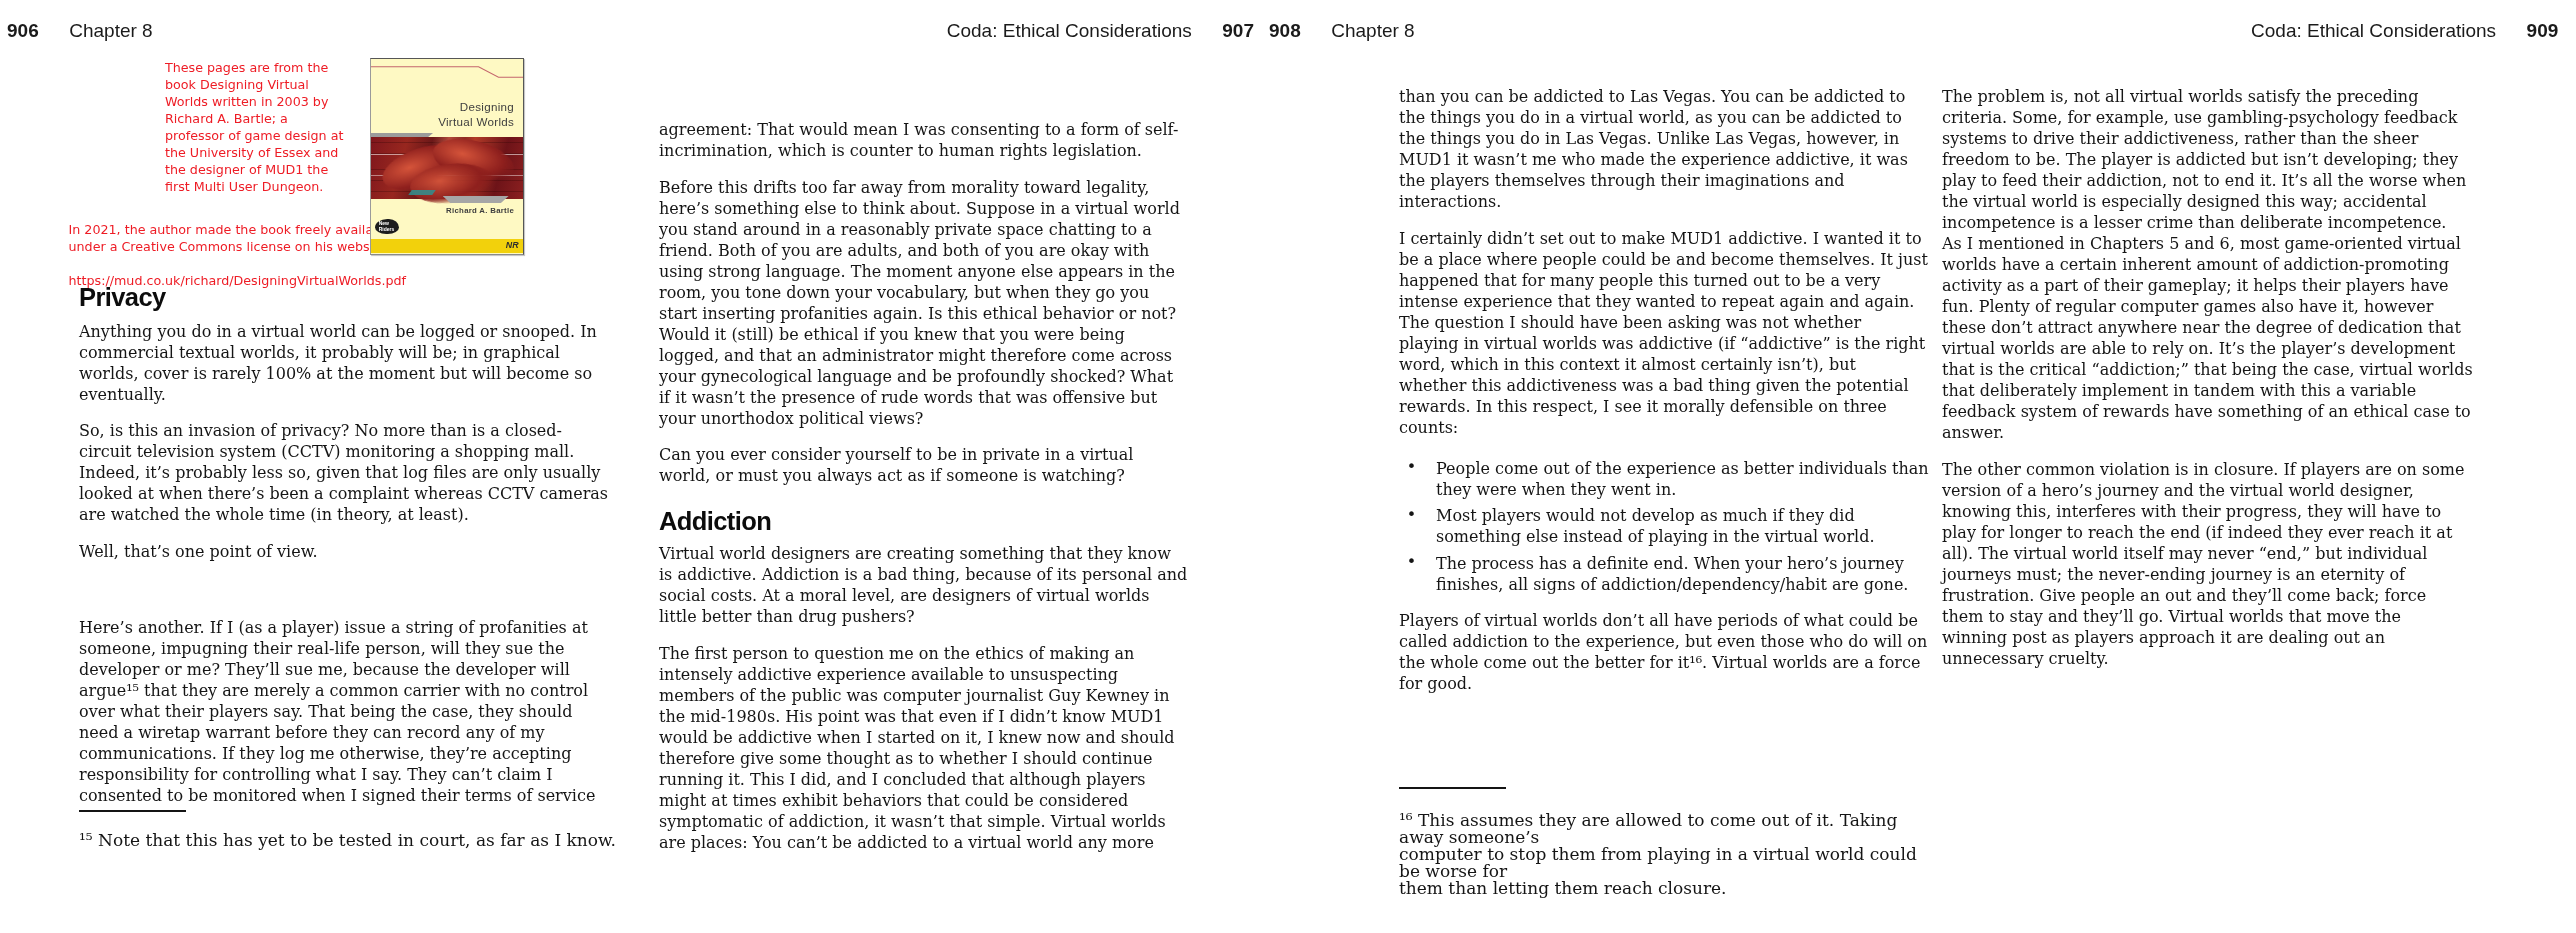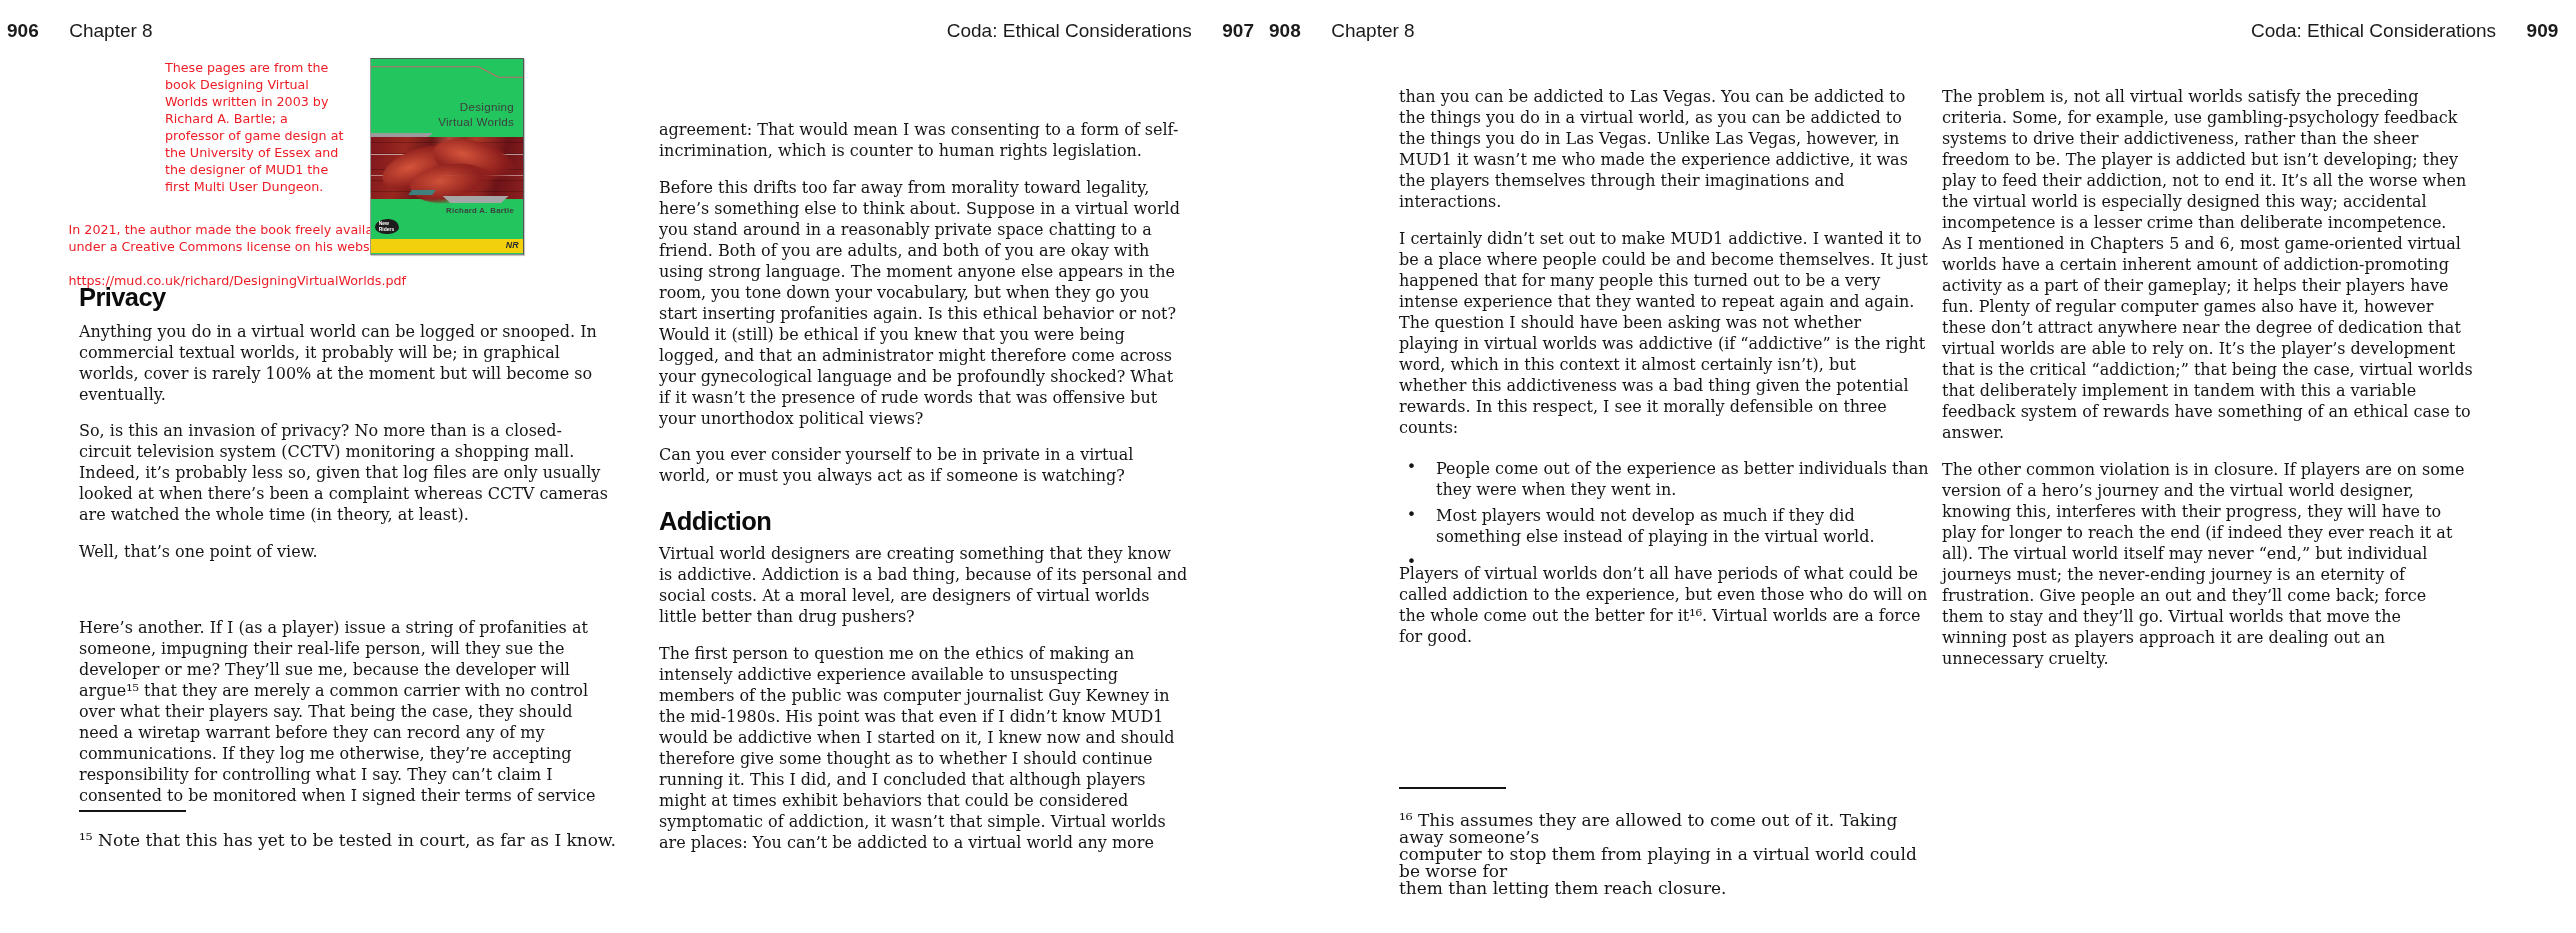--- a/index.html
+++ b/index.html
@@ -41,21 +41,21 @@
   .after-bullets{margin-top:15.5px !important;}
 
   .fnrule{position:absolute;height:1.7px;background:#141414;width:107px;}
   .fnrule-1{left:79px;top:810px;}
   .fnrule-3{left:1399px;top:787px;}
   .fn{position:absolute;font-size:17px;line-height:17px;color:#151515;white-space:pre-line;}
   .fn-1{left:79px;top:832px;width:560px;}
   .fn-3{left:1399px;top:812px;width:535px;}
 
   
-  .cover{position:absolute;left:370px;top:58px;width:154px;height:197px;background:#22c55e;
+  .cover{position:absolute;left:370px;top:58px;width:154px;height:197px;background:#fef9c3;
          border:1.1px solid #565656;border-left-color:#9a9a9a;border-bottom-color:#8a8a8a;
          box-shadow:1.1px 1.1px 0 #c7c7c7;box-sizing:border-box;overflow:hidden;
          font-family:"Liberation Sans",sans-serif;}
   .cover .topline{position:absolute;left:0;top:0;}
   .cover .ctitle{position:absolute;right:8.9px;top:40px;text-align:right;font-size:11.6px;line-height:15px;
                  color:#3e3e3e;letter-spacing:0.3px;white-space:pre-line;}
   .cover .band{position:absolute;left:0;top:78px;width:100%;height:62px;
                background:
                  linear-gradient(180deg,rgba(255,255,255,0) 0 28%,rgba(255,255,255,.55) 28% 29%,rgba(255,255,255,0) 29% 62%,rgba(255,255,255,.45) 62% 63%,rgba(255,255,255,0) 63%),
                  linear-gradient(100deg,transparent 38%,rgba(255,122,90,.55) 48%,transparent 58%),
@@ -220,21 +220,22 @@
 playing in virtual worlds was addictive (if “addictive” is the right
 word, which in this context it almost certainly isn’t), but
 whether this addictiveness was a bad thing given the potential
 rewards. In this respect, I see it morally defensible on three
 counts:</p>
     <ul class="bullets">
       <li><span class="dot">•</span><span style="white-space:pre-line;">People come out of the experience as better individuals than
 they were when they went in.</span></li>
       <li><span class="dot">•</span><span style="white-space:pre-line;">Most players would not develop as much if they did
 something else instead of playing in the virtual world.</span></li>
-      <li><span class="dot">•</span></li>
+      <li><span class="dot">•</span><span style="white-space:pre-line;">The process has a definite end. When your hero’s journey
+finishes, all signs of addiction/dependency/habit are gone.</span></li>
     </ul>
     <p class="after-bullets">Players of virtual worlds don’t all have periods of what could be
 called addiction to the experience, but even those who do will on
 the whole come out the better for it¹⁶. Virtual worlds are a force
 for good.</p>
   </div>
   <div class="fnrule fnrule-3"></div>
   <div class="fn fn-3">¹⁶ This assumes they are allowed to come out of it. Taking away someone’s
 computer to stop them from playing in a virtual world could be worse for
 them than letting them reach closure.</div>

